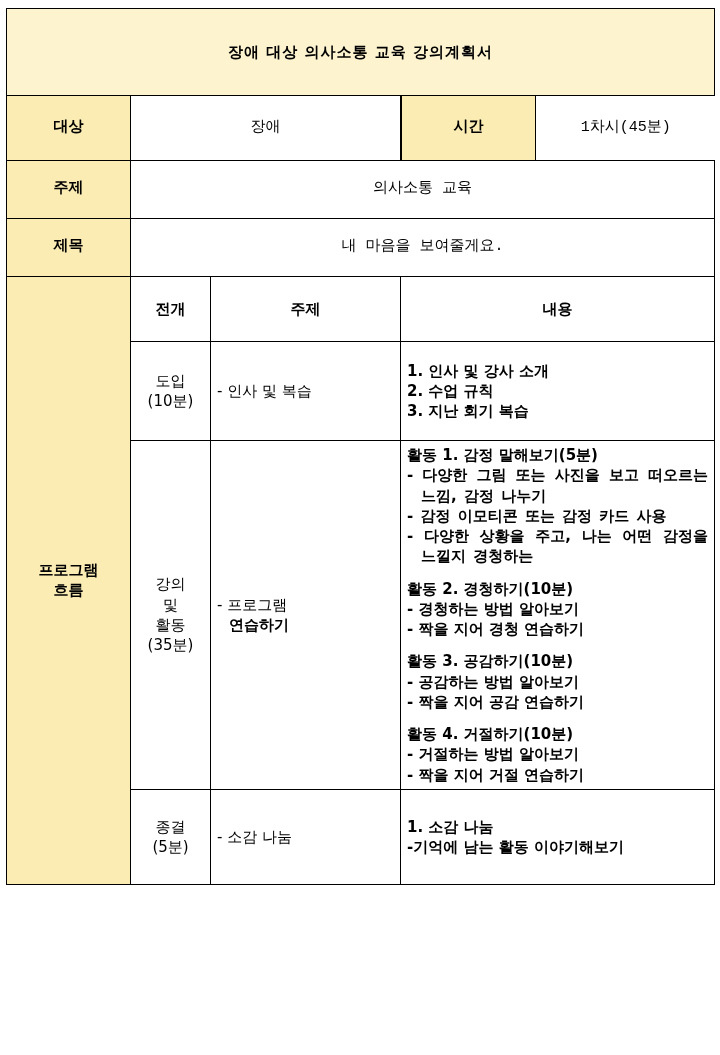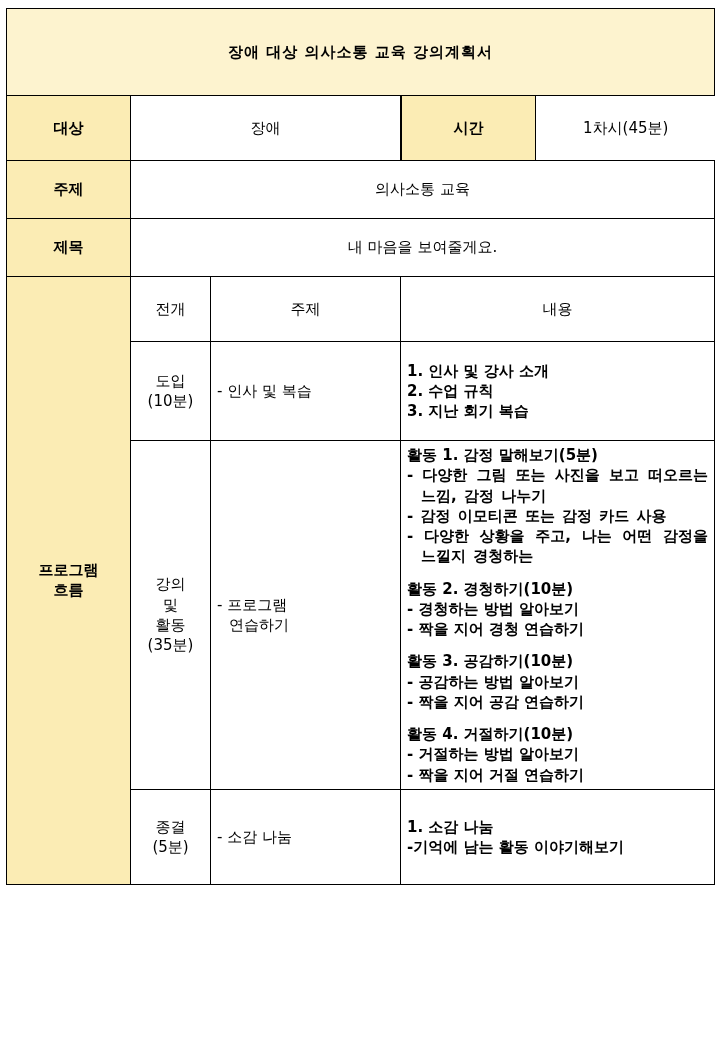--- a/index.html
+++ b/index.html
@@ -47,32 +47,34 @@
     text-align: center;
     font-weight: bold;
     font-size: 17px;
   }
   .value-center {
     text-align: center;
     font-size: 16px;
   }
   .row-h {
     height: 58px;
+    font-family: Liberation Mono, monospace;
   }
   .flow-label {
     background: #fbecb4;
     text-align: center;
     font-weight: bold;
     font-size: 17px;
     line-height: 1.6;
     margin-top: 35px;
   }
   .sub-head {
     text-align: center;
     font-size: 15px;
+    font-weight: bold;
   }
   .stage-cell {
     text-align: center;
     font-size: 14.5px;
     line-height: 1.45;
   }
   .topic-cell {
     font-size: 15px;
     line-height: 1.5;
     vertical-align: middle;
@@ -175,21 +177,21 @@
 
       <tr>
         <td class="stage-cell">
           <div>강의</div>
           <div>및</div>
           <div>활동</div>
           <div>(35분)</div>
         </td>
         <td class="topic-cell">
           <div>- 프로그램</div>
-          <div style="padding-left:12px;">연습하기</div>
+          <div style="padding-left:12px;font-weight:bold;">연습하기</div>
         </td>
         <td class="content-cell">
           <div class="blk">
             <div class="ln">활동 1. 감정 말해보기(5분)</div>
             <div class="ln indent wide-just">- 다양한 그림 또는 사진을 보고 떠오르는 느낌, 감정 나누기</div>
             <div class="ln indent wide-just">- 감정 이모티콘 또는 감정 카드 사용</div>
             <div class="ln indent wide-just">- 다양한 상황을 주고, 나는 어떤 감정을 느낄지 경청하는</div>
           </div>
           <div class="blk">
             <div class="ln">활동 2. 경청하기(10분)</div>

